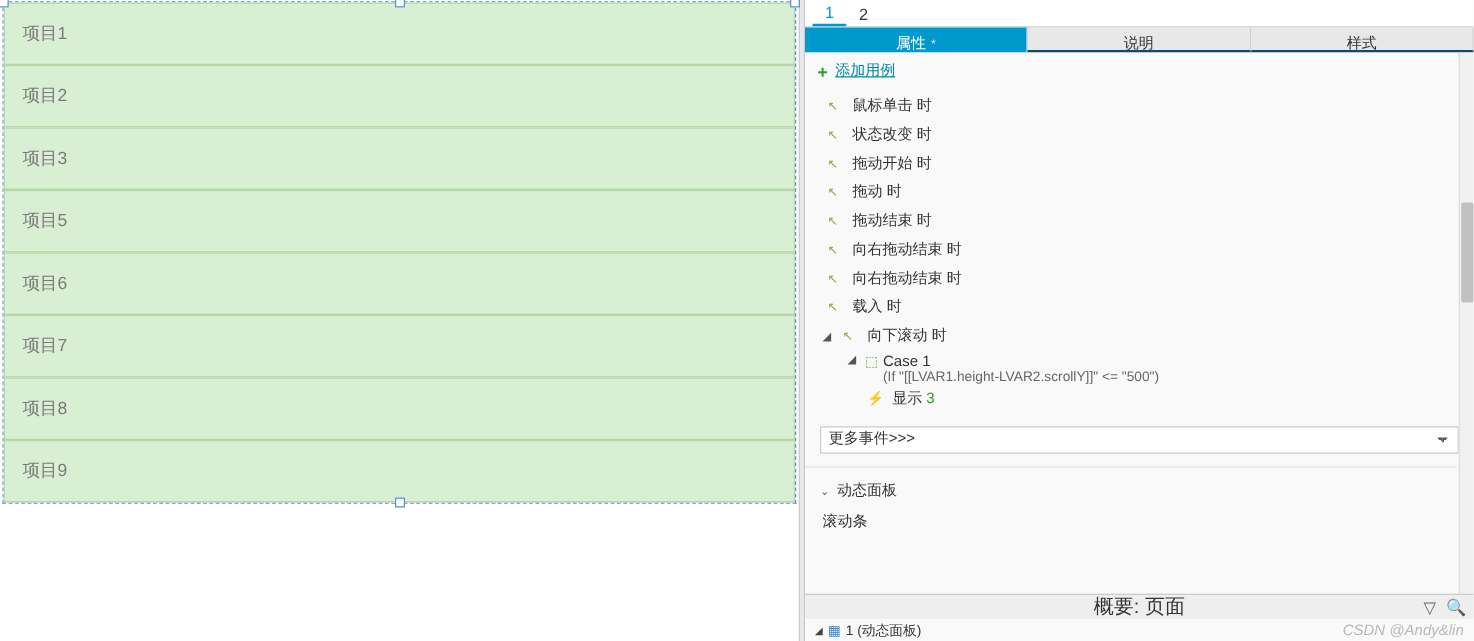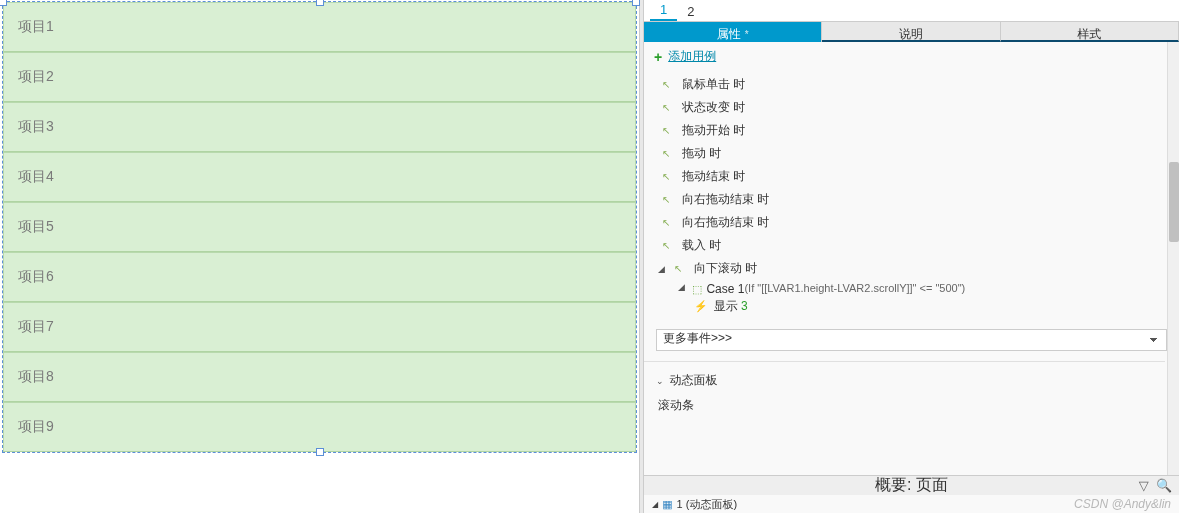--- a/index.html
+++ b/index.html
@@ -29,21 +29,21 @@
 .add-case { padding: 6px 10px; display: flex; align-items: center; gap: 6px; color: #0088aa; cursor: pointer; }
 .add-case .plus { color: #2a9e2a; font-weight: bold; font-size: 14px; }
 .add-case .label { text-decoration: underline; }
 .events-list { padding: 2px 0 6px 14px; margin-right: 14px; }
 .event-row { display: flex; align-items: center; padding: 3px 4px; gap: 6px; cursor: pointer; font-size: 12px; }
 .event-row .arrow-icon { width: 14px; color: #7faa4a; font-size: 10px; }
 .event-row.has-children { padding-left: 0; }
 .tree-toggle { width: 10px; color: #555; font-size: 9px; }
 .case-row { display: flex; align-items: flex-start; padding: 2px 0 0 20px; gap: 4px; }
 .case-icon { color: #5a9e2a; font-size: 11px; margin-top: 1px; }
-.case-content { display: flex; flex-direction: row; }
+.case-content { display: flex; flex-direction: column; }
 .case-title { font-size: 12px; }
 .case-cond { font-size: 11px; color: #666; padding-left: 0; }
 .action-row { display: flex; align-items: center; padding: 2px 0 0 36px; gap: 6px; }
 .bolt { color: #888; font-size: 11px; }
 .action-text .num { color: #2a9e2a; }
 .more-events { margin: 8px 12px 10px 12px; }
 .more-events select, .more-select { width: 100%; height: 22px; background: #fff; border: 1px solid #ccc; padding: 0 6px; font-size: 12px; font-family: inherit; appearance: none; background-image: linear-gradient(45deg, transparent 50%, #555 50%), linear-gradient(135deg, #555 50%, transparent 50%); background-position: calc(100% - 12px) 8px, calc(100% - 8px) 8px; background-size: 4px 4px, 4px 4px; background-repeat: no-repeat; }
 .section { padding: 6px 12px; border-top: 1px solid #e0e0e0; margin-right: 14px; }
 .section-header { display: flex; align-items: center; gap: 6px; cursor: pointer; padding: 4px 0; }
 .chev { font-size: 9px; color: #555; }
@@ -71,23 +71,20 @@
         <div class="list-item">
             <span>项目1</span>
           </div>
         <div class="list-item">
             <span>项目2</span>
           </div>
         <div class="list-item">
             <span>项目3</span>
           </div>
         <div class="list-item">
-            <span>项目4</span>
-          </div>
-        <div class="list-item">
             <span>项目5</span>
           </div>
         <div class="list-item">
             <span>项目6</span>
           </div>
         <div class="list-item">
             <span>项目7</span>
           </div>
         <div class="list-item">
             <span>项目8</span>

